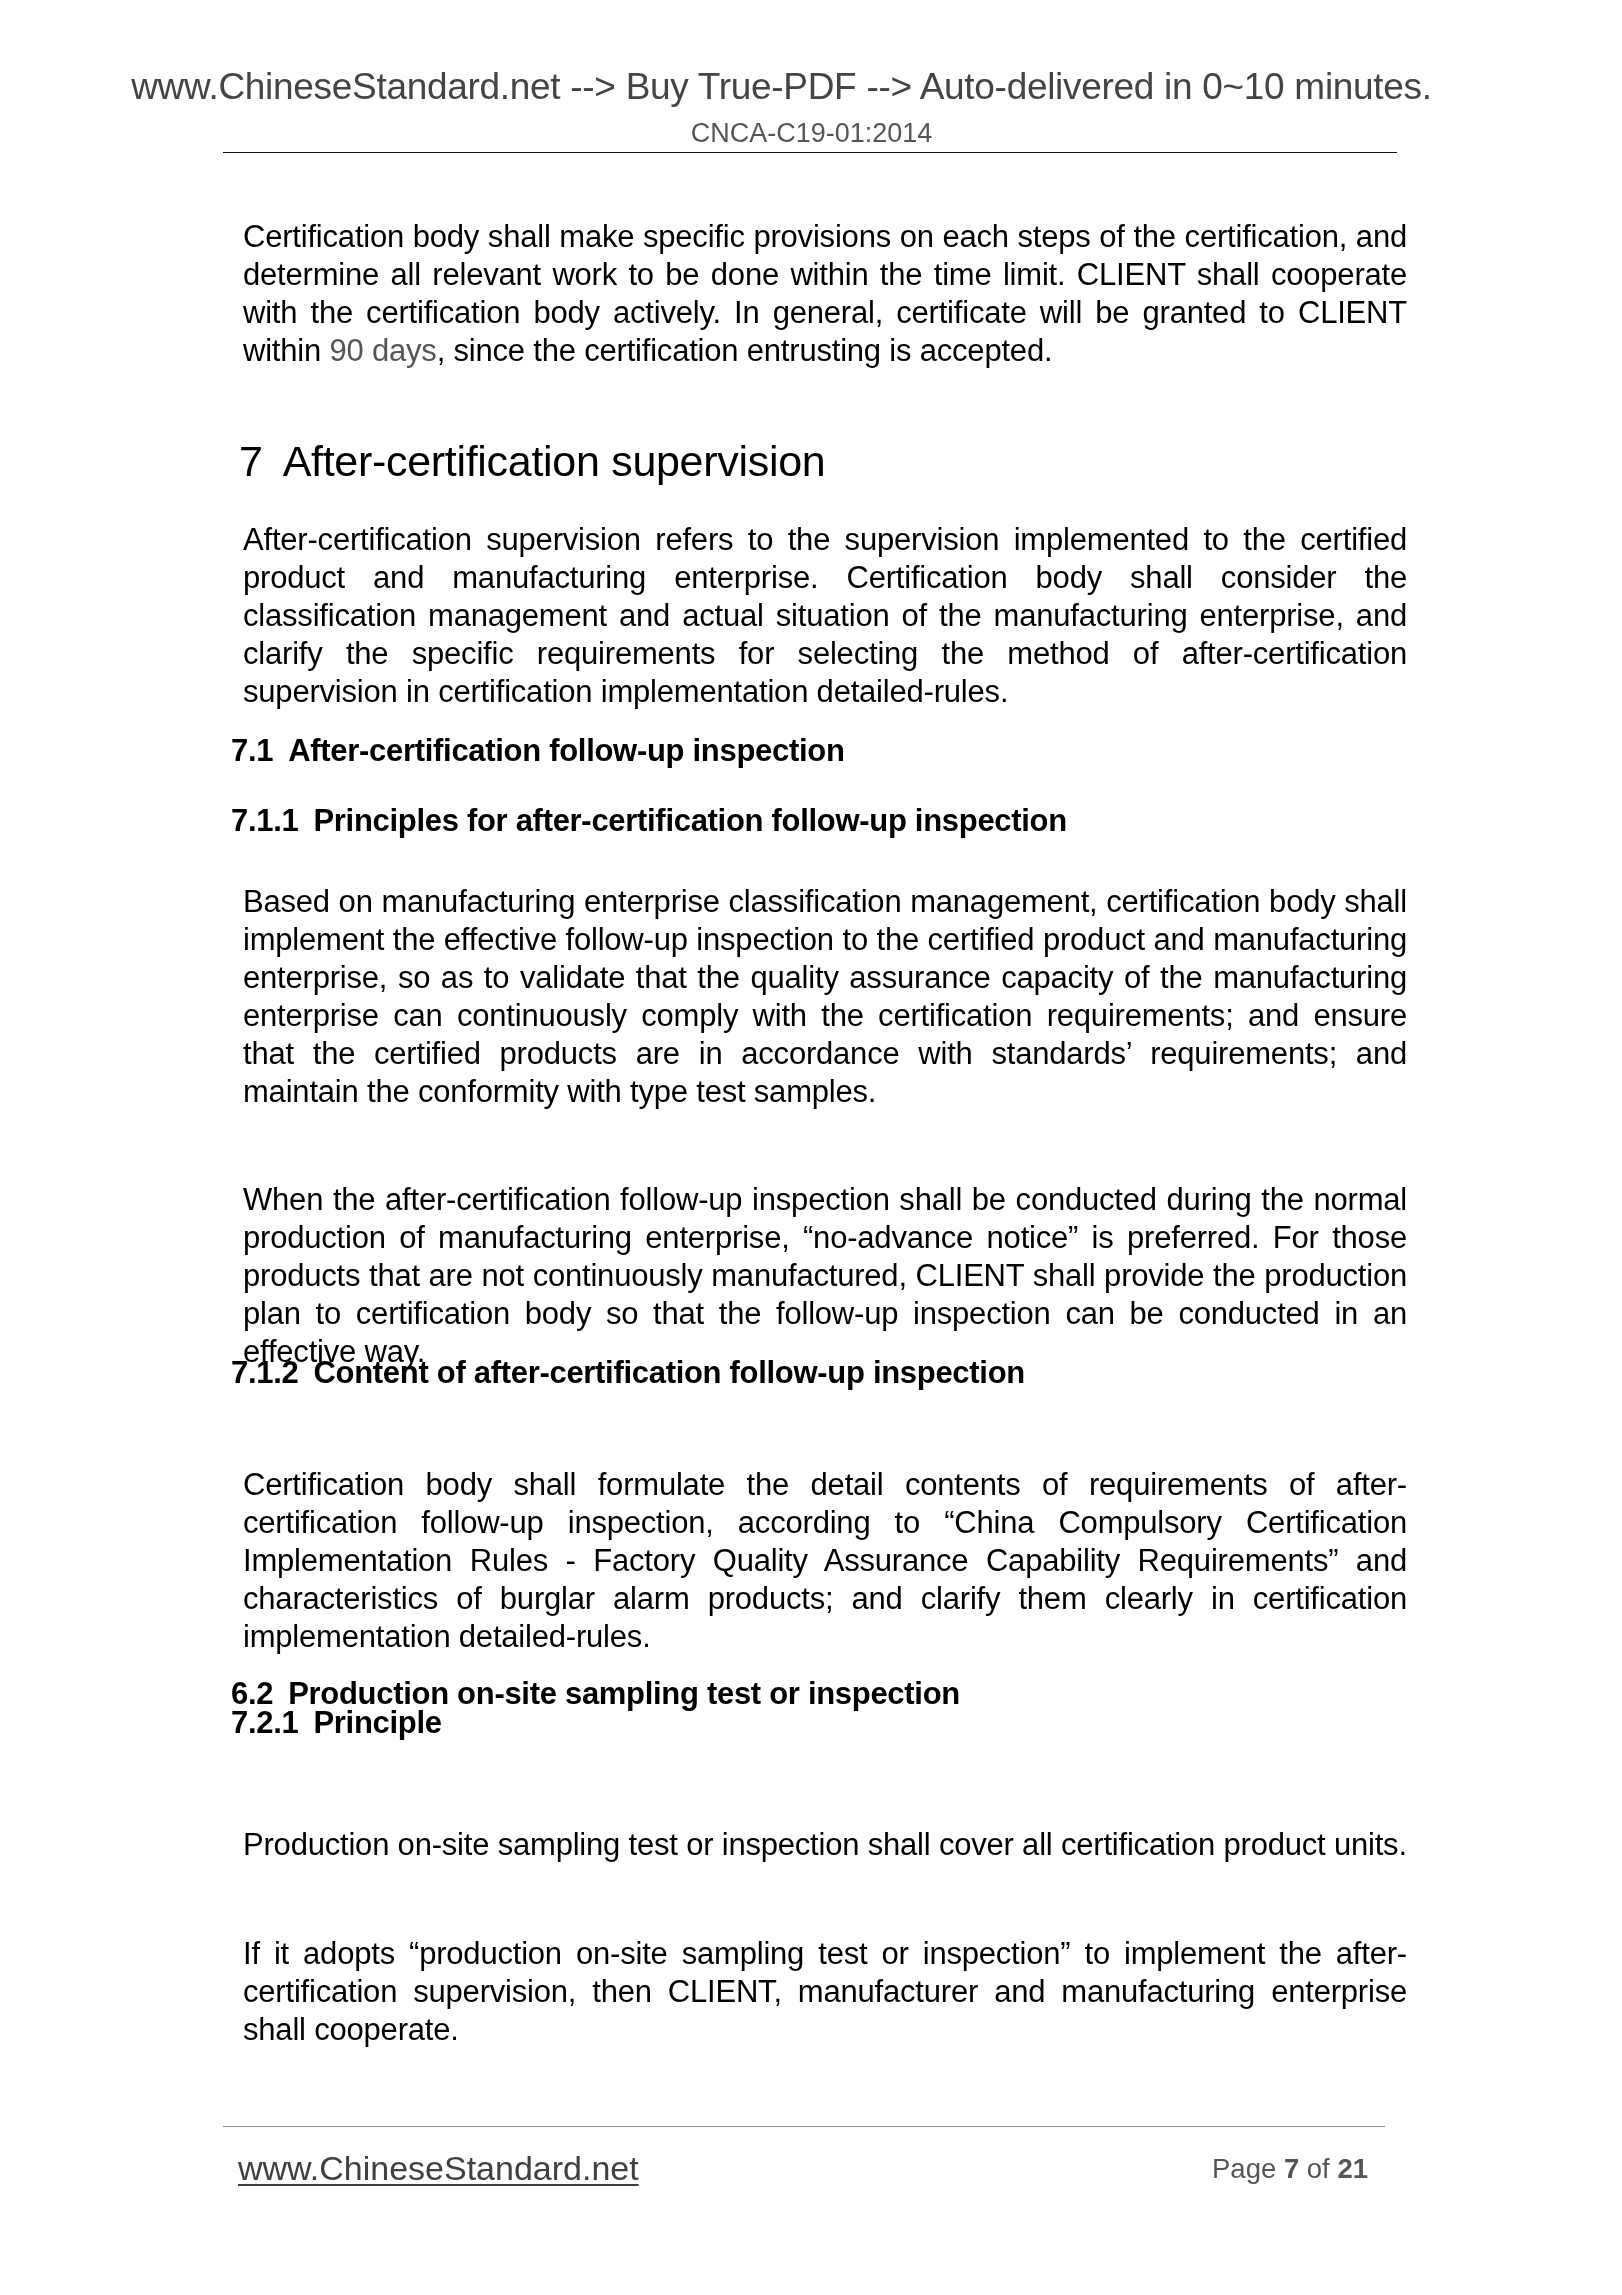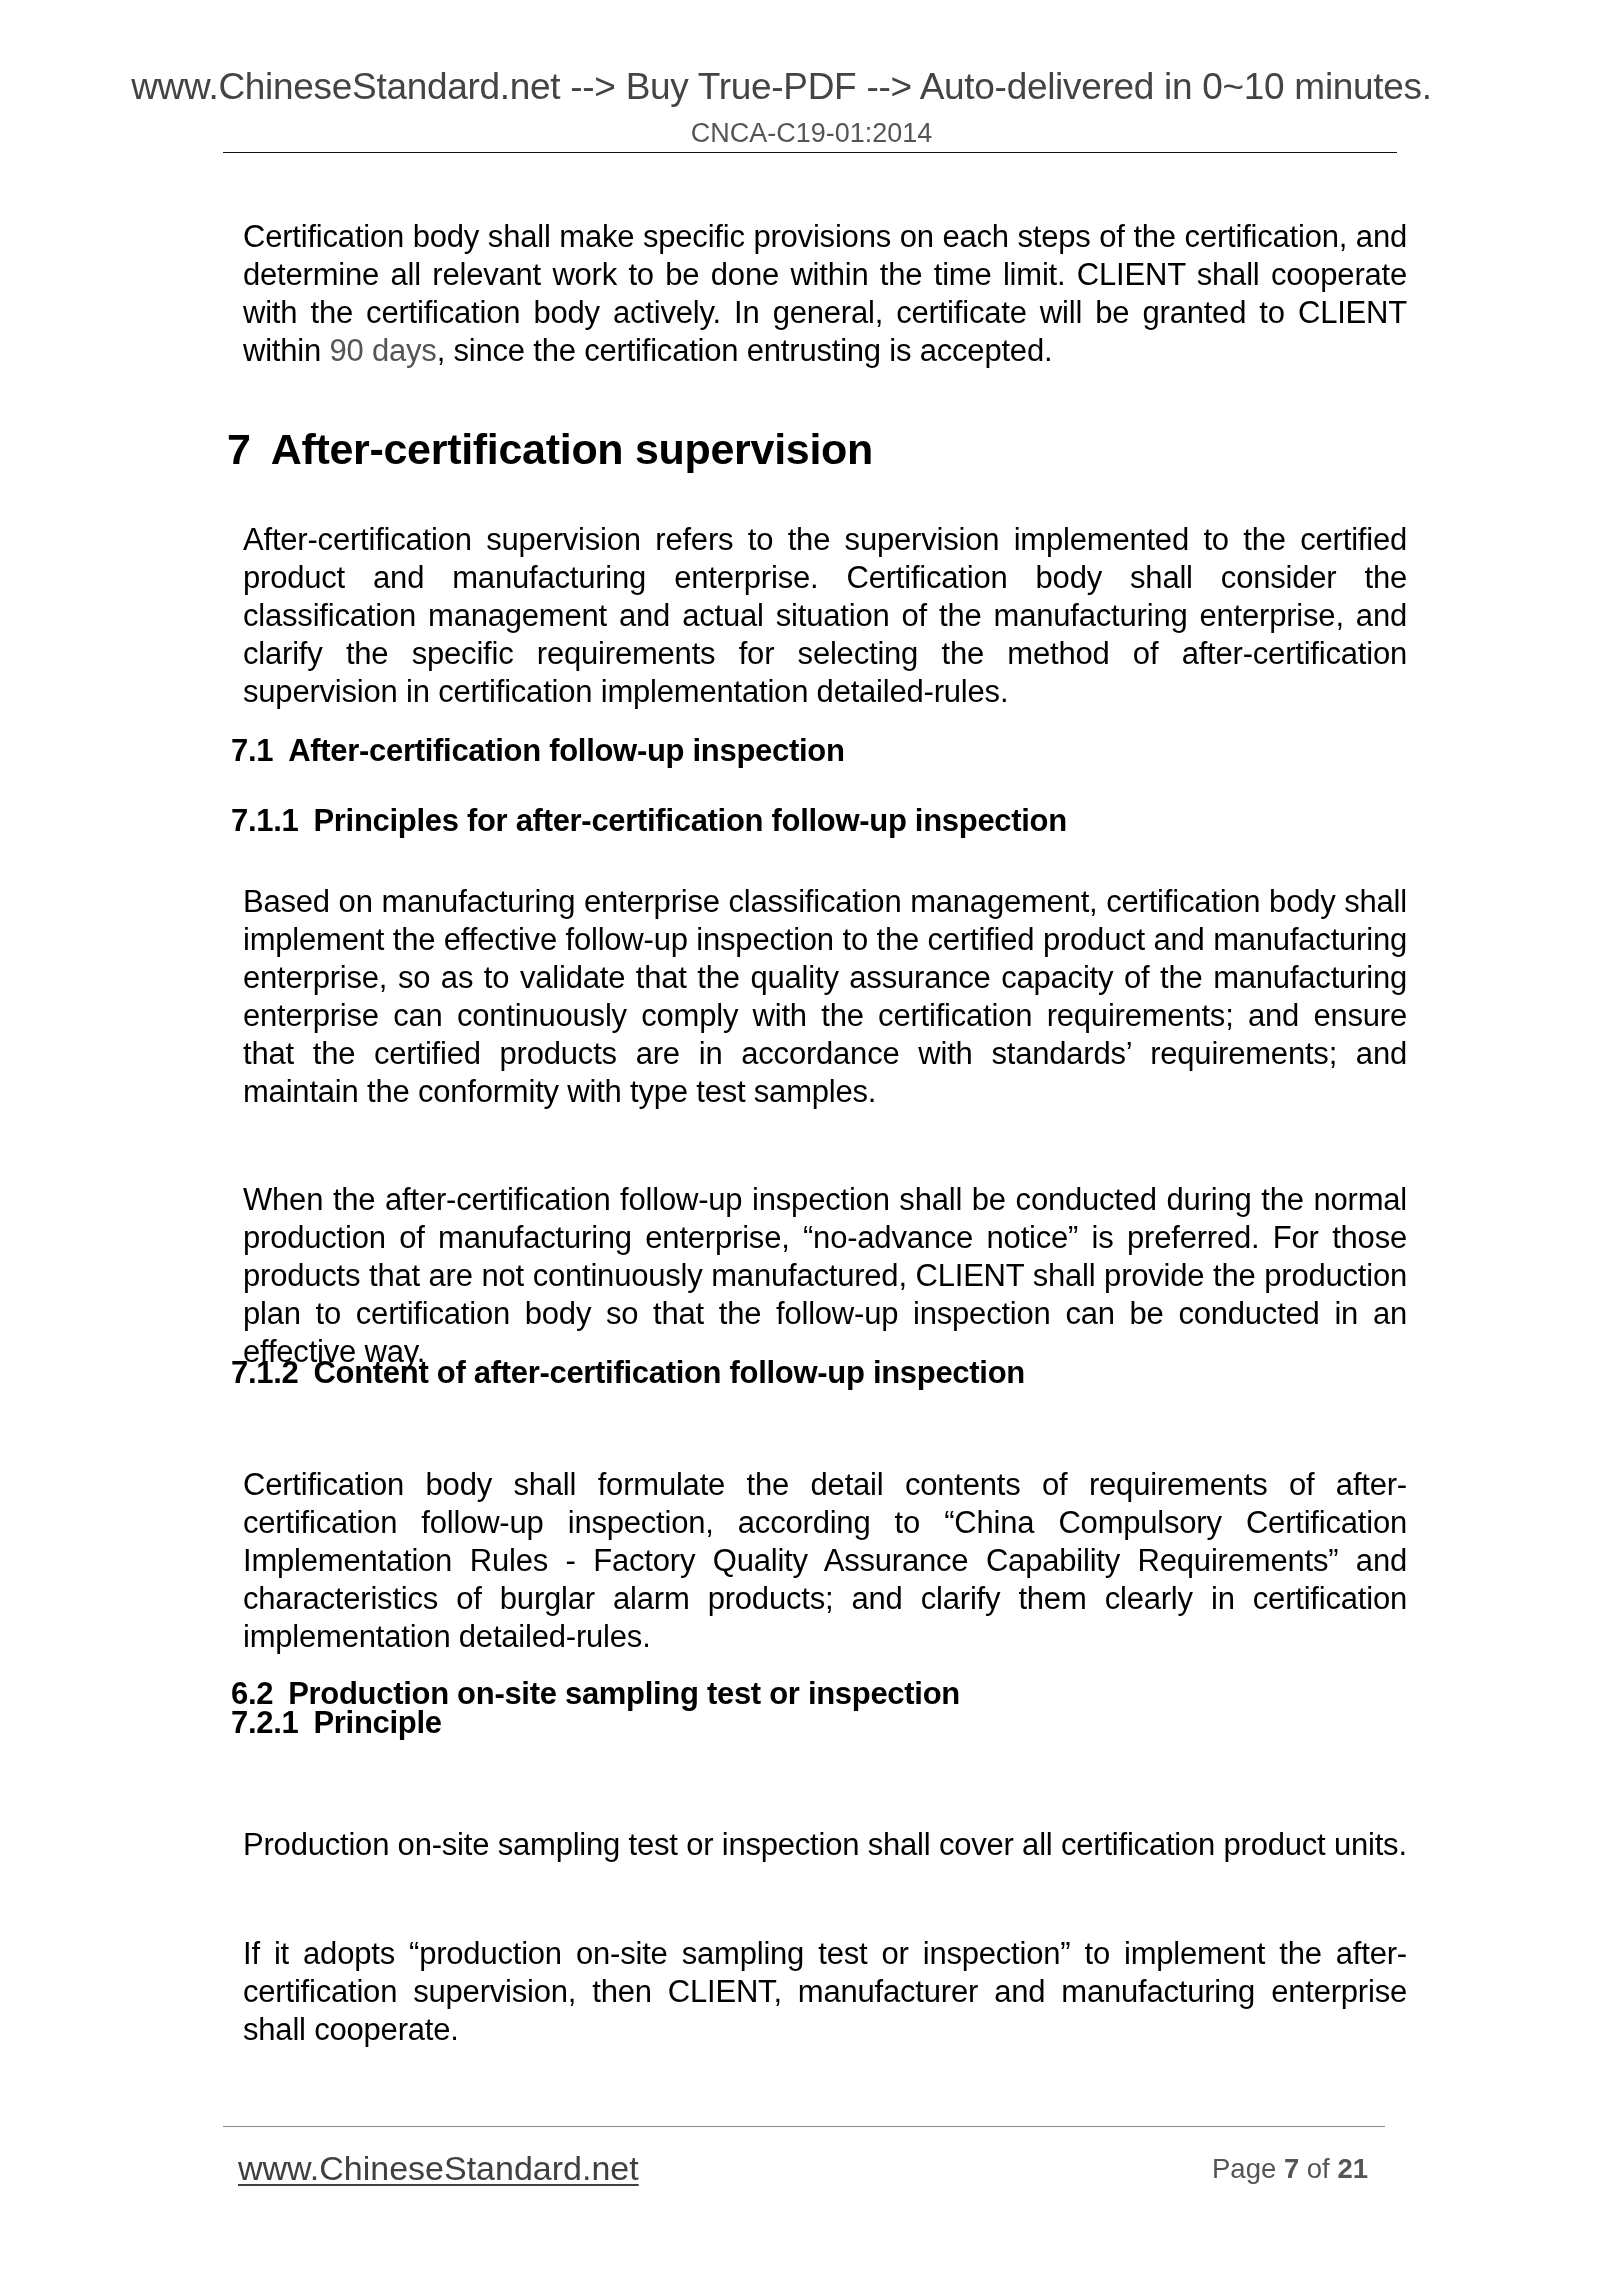--- a/index.html
+++ b/index.html
@@ -58,22 +58,22 @@
       line-height: 38px;
       text-align: justify;
       letter-spacing: -0.2px;
       margin: 16px;
     }
     .h1 {
       position: absolute;
       left: 0;
       font-size: 43px;
       line-height: 50px;
-      font-weight: bold;
-      margin: 0;
+      font-weight: normal;
+      margin: 12px;
       letter-spacing: -0.3px;
     }
     .h2 {
       position: absolute;
       left: 0;
       font-size: 31px;
       line-height: 38px;
       font-weight: bold;
       margin: 4px;
       letter-spacing: -0.3px;

